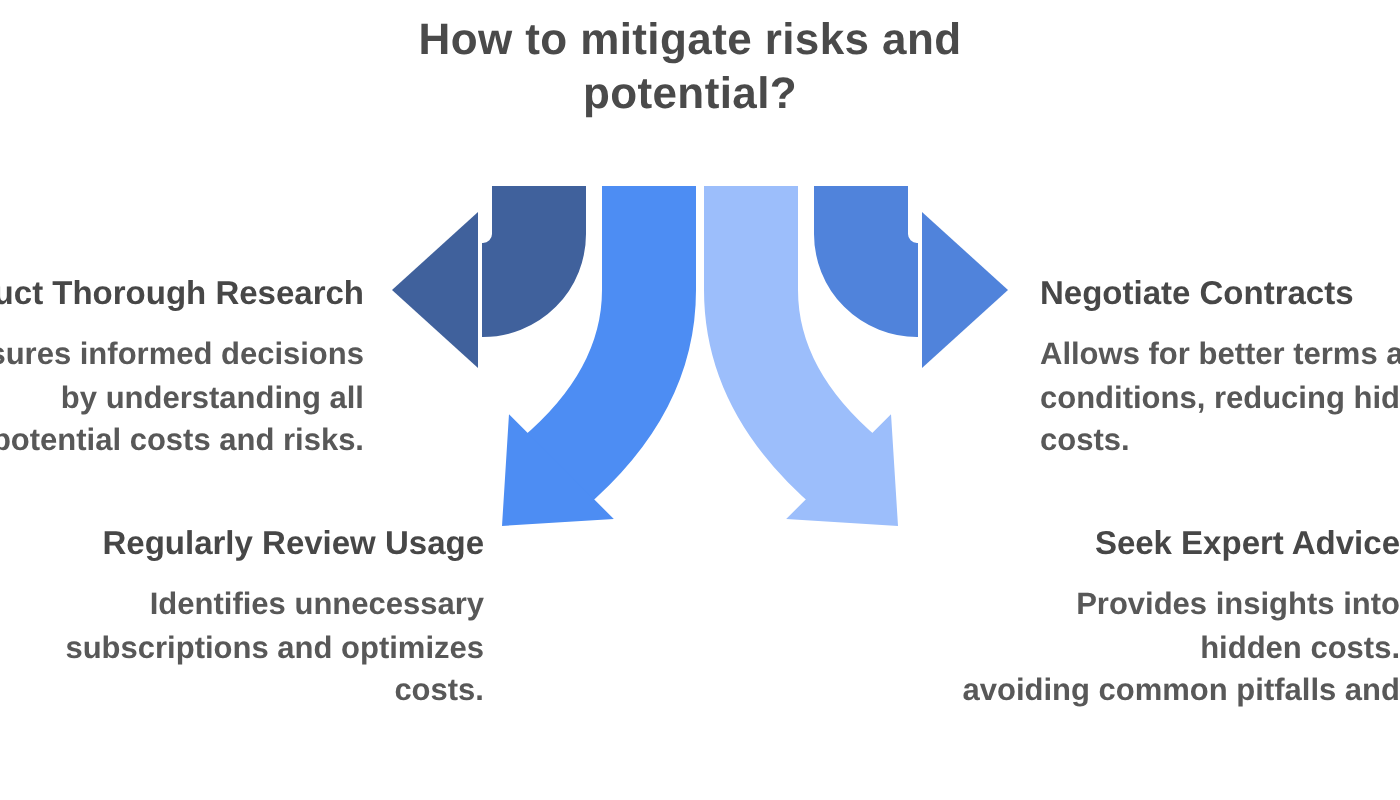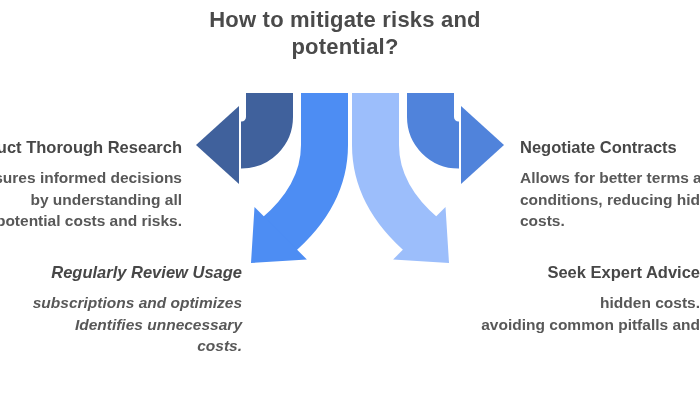--- a/index.html
+++ b/index.html
@@ -32,21 +32,21 @@
   }
   .text-block .block-body {
     margin-top: 10px;
     font-size: 15.5px; line-height: 21.5px;
     font-weight: 700;
     color: #585858;
   }
   .text-block .block-body div { white-space: nowrap; }
   .tb-top-left    { left: -60px; top: 137px; width: 242px; text-align: right; }
   .tb-top-right   { left: 520px; top: 137px; width: 250px; text-align: left; }
-  .tb-bottom-left { left: 10px;  top: 262px; width: 232px; text-align: right; font-style: italic; }
+  .tb-bottom-left { left: 10px;  top: 262px; width: 232px; text-align: right; }
   .tb-bottom-right{ left: 455px; top: 262px; width: 245px; text-align: right; }
 </style>
 </head>
 <body>
 
 <div class="diagram-title">
   <div>How to mitigate risks and</div>
   <div>potential?</div>
 </div>
 
@@ -79,25 +79,26 @@
   <div class="block-body">
     <div>Allows for better terms and</div>
     <div>conditions, reducing hidden</div>
     <div>costs.</div>
   </div>
 </div>
 
 <div class="text-block tb-bottom-left">
   <div class="block-heading">Regularly Review Usage</div>
   <div class="block-body">
+    <div>Identifies unnecessary</div>
     <div>subscriptions and optimizes</div>
-    <div>Identifies unnecessary</div>
     <div>costs.</div>
   </div>
 </div>
 
 <div class="text-block tb-bottom-right">
   <div class="block-heading">Seek Expert Advice</div>
   <div class="block-body">
+    <div>Provides insights into</div>
     <div>hidden costs.</div>
     <div>avoiding common pitfalls and</div>
   </div>
 </div>
 
 </body></html>

